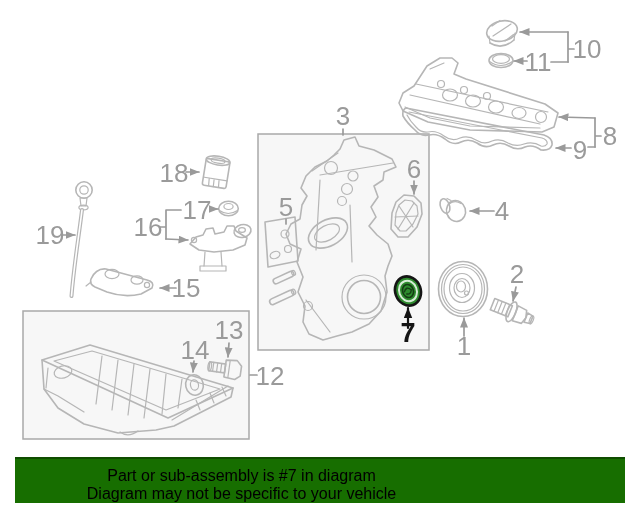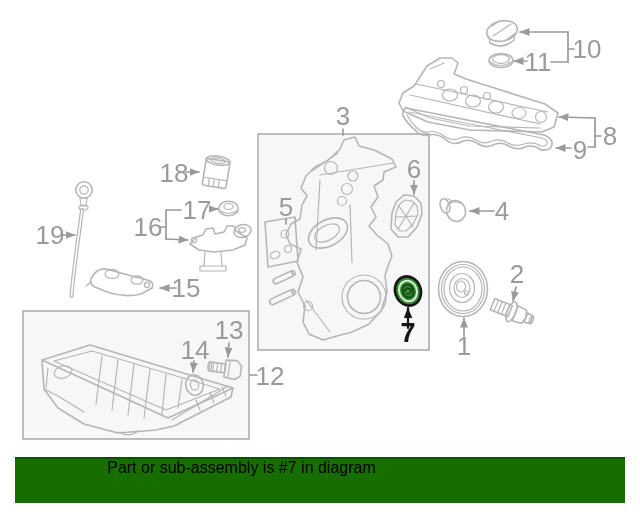--- a/index.html
+++ b/index.html
@@ -11,21 +11,21 @@
   .thin{stroke-width:1.2;}
   .pbox{fill:#f7f7f7;stroke:#a9a9a9;stroke-width:1.5;}
   .cline{fill:none;stroke:var(--label-gray,#9a9a9a);stroke-width:1.7;stroke-linecap:round;}
   .ctext{fill:var(--label-gray,#9a9a9a);font-family:"Liberation Sans",sans-serif;font-size:26px;text-anchor:middle;}
   .btext{fill:#151515;font-weight:bold;font-size:27px;}
   .bline{stroke:#151515;stroke-width:2.2;}
   .white{stroke:#fff;}
   
   .banner{position:absolute;left:15px;top:457px;width:610px;height:46px;box-sizing:border-box;
           background:var(--banner-green,#176e00);border-top:2px solid var(--banner-border,#0f4d00);}
-  .banner-text{width:453px;padding-top:0;text-align:center;color:#000;
+  .banner-text{width:453px;padding-top:8px;text-align:center;color:#000;
                font-size:16px;line-height:18px;font-family:"Liberation Sans",sans-serif;}
 </style>
 </head>
 <body>
 
 <div id="stage">
 <svg width="640" height="512" viewBox="0 0 640 512">
   <defs>
     <marker id="ahg" viewBox="0 0 10 8" refX="9.5" refY="4" markerWidth="10" markerHeight="8" markerUnits="userSpaceOnUse" orient="auto">
           <path d="M0,0 L10,4 L0,8 Z" fill="#9a9a9a"></path>
@@ -297,15 +297,16 @@
   </g>
   <g>
     <line class="cline" x1="62" y1="235" x2="75" y2="235" marker-end="url(#ahg)"></line>
     <text class="ctext" x="50" y="244">19</text>
   </g>
 </svg>
 
 <div class="banner">
   <div class="banner-text">
     <div>Part or sub-assembly is #7 in diagram</div>
+    <div>Diagram may not be specific to your vehicle</div>
   </div>
 </div>
 </div>
 
 </body></html>

